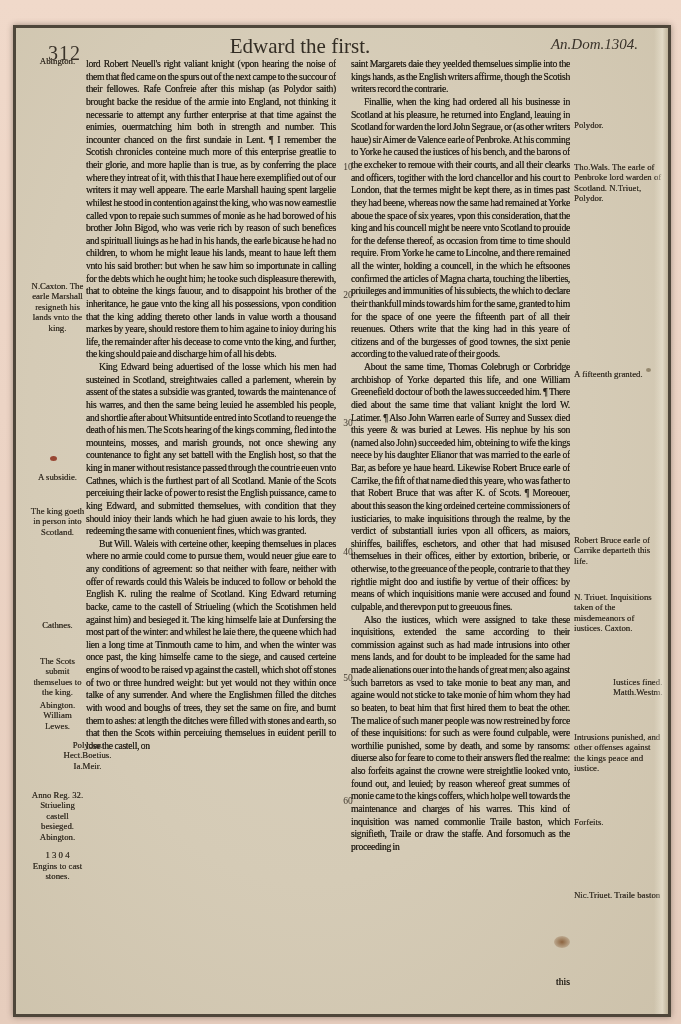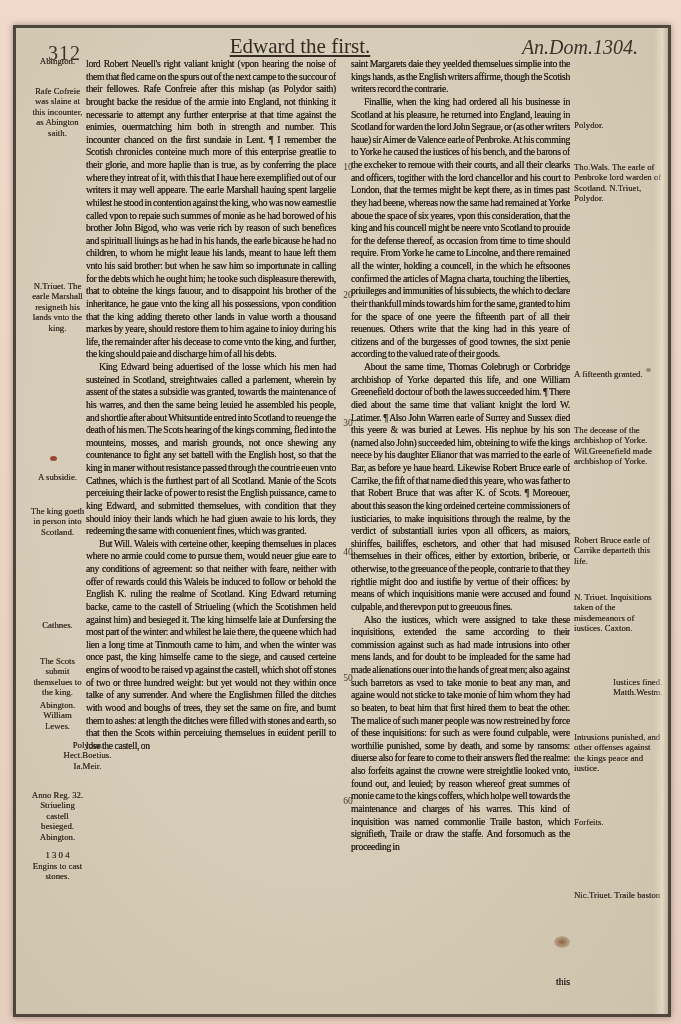--- a/index.html
+++ b/index.html
@@ -12,22 +12,22 @@
   .page{
     position:absolute;left:13px;top:25px;width:652px;height:986px;
     background:radial-gradient(ellipse at 45% 40%, #dbd2bf 0%, #d5cbb6 55%, #cdc2ab 100%);
     border:3px solid #4e463a;
     box-shadow:0 0 6px rgba(60,45,30,.45);
     overflow:hidden;
   }
   .page-edge-right{position:absolute;right:0;top:0;width:14px;height:100%;
     background:linear-gradient(90deg, rgba(0,0,0,0) 0%, rgba(235,228,210,.65) 60%, rgba(160,145,115,.35) 100%);}
   .header-num{position:absolute;left:32px;top:14px;font-size:20px;color:#3a332a;letter-spacing:1px;}
-  .header-title{position:absolute;left:0;top:6px;width:568px;text-align:center;font-size:21px;color:#332d24;text-decoration:underline;}
-  .header-year{position:absolute;right:30px;top:8px;font-size:20px;font-style:italic;color:#3a332a;}
+  .header-title{position:absolute;left:0;top:6px;width:568px;text-align:center;font-size:21px;color:#332d24;}
+  .header-year{position:absolute;right:30px;top:8px;font-size:15px;font-style:italic;color:#3a332a;}
   .col{
     position:absolute;top:30px;height:952px;
     font-size:9.7px;line-height:12.62px;letter-spacing:-0.3px;word-spacing:-0.6px;
     text-align:justify;color:#2e2920;overflow:hidden;
     text-shadow:0 0 .4px #2e2920;
   }
   .col1{left:70px;width:250px;}
   .col2{left:335px;width:219px;}
   .col p{margin:0;}
   .col p + p{text-indent:13px;}
@@ -69,36 +69,34 @@
     <span class="catchword" style="top:948px;">this</span>
 
     <span class="gutter-num" style="top:134px;">10</span>
     <span class="gutter-num" style="top:262px;">20</span>
     <span class="gutter-num" style="top:390px;">30</span>
     <span class="gutter-num" style="top:519px;">40</span>
     <span class="gutter-num" style="top:645px;">50</span>
     <span class="gutter-num" style="top:768px;">60</span>
 
     <div class="mnote left" style="top:28px;">Abington.</div>
-    <div class="mnote left" style="top:58px;">Rafe Cofreie was slaine at this incounter, as Abington saith.</div>
-    <div class="mnote left" style="top:253px;">N.Triuet. The earle Marshall resigneth his lands vnto the king.</div>
+    <div class="mnote left" style="top:253px;">N.Caxton. The earle Marshall resigneth his lands vnto the king.</div>
     <div class="mnote left" style="top:444px;">A subsidie.</div>
     <div class="mnote left" style="top:478px;">The king goeth in person into Scotland.</div>
     <div class="mnote left" style="top:592px;">Cathnes.</div>
     <div class="mnote left" style="top:628px;">The Scots submit themselues to the king.</div>
     <div class="mnote left" style="top:672px;">Abington. William Lewes.</div>
     <div class="mnote left" style="top:712px;margin-left:30px;">Polydor. Hect.Boetius. Ia.Meir.</div>
     <div class="mnote left" style="top:762px;">Anno Reg. 32. Striueling castell besieged. Abington.</div>
     <div class="mnote left" style="top:822px;">1 3 0 4</div>
     <div class="mnote left" style="top:833px;">Engins to cast stones.</div>
 
     <div class="mnote right" style="top:92px;">Polydor.</div>
     <div class="mnote right" style="top:134px;">Tho.Wals. The earle of Penbroke lord warden of Scotland. N.Triuet, Polydor.</div>
     <div class="mnote right" style="top:341px;">A fifteenth granted.</div>
-    <div class="mnote right" style="top:397px;">The decease of the archbishop of Yorke. Wil.Greenefield made archbishop of Yorke.</div>
     <div class="mnote right" style="top:507px;">Robert Bruce earle of Carrike departeth this life.</div>
     <div class="mnote right" style="top:564px;">N. Triuet. Inquisitions taken of the misdemeanors of iustices. Caxton.</div>
     <div class="mnote right" style="top:649px;margin-left:39px;">Iustices fined. Matth.Westm.</div>
     <div class="mnote right" style="top:704px;">Intrusions punished, and other offenses against the kings peace and iustice.</div>
     <div class="mnote right" style="top:789px;">Forfeits.</div>
     <div class="mnote right" style="top:862px;">Nic.Triuet. Traile baston</div>
 
     <div class="stain stain-red"></div>
     <div class="stain stain-brown"></div>
     <div class="stain stain-edge"></div>

